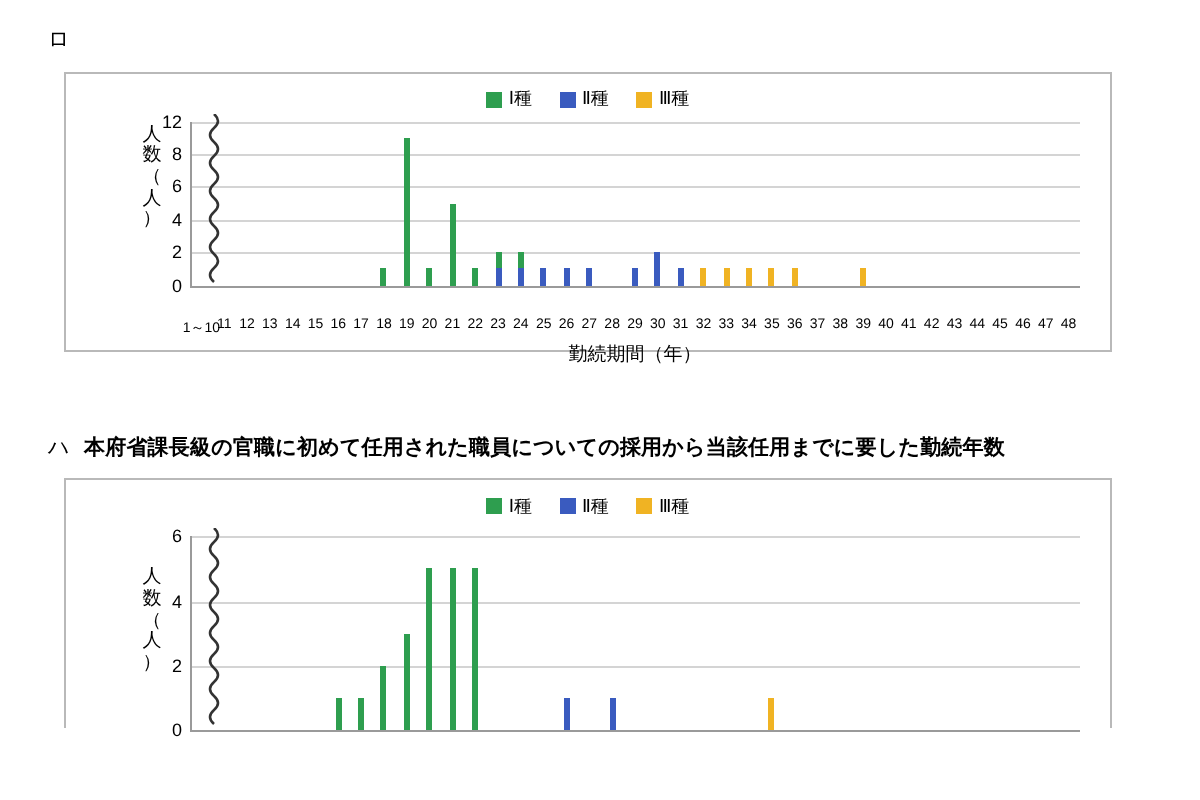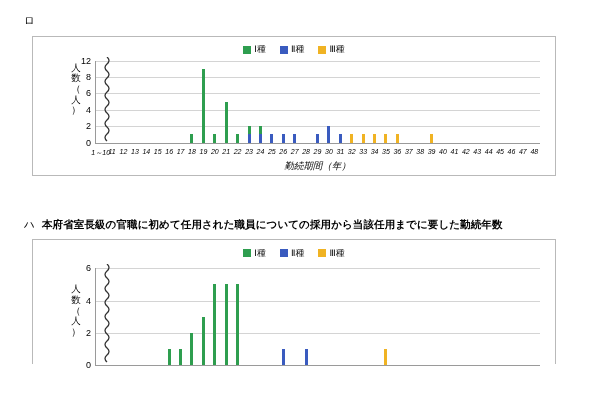--- a/index.html
+++ b/index.html
@@ -235,21 +235,21 @@
           <div class="bar" title="Ⅲ種 36: 1" style="left: 300.872px; height: 8.2px; background: rgb(240, 179, 35);"></div>
           <div class="bar" title="Ⅲ種 39: 1" style="left: 335.103px; height: 8.2px; background: rgb(240, 179, 35);"></div>
         </div>
         <div class="squiggle" style="left: 6.27564px; top: -4px;">
           <svg width="13" height="88" style="display:block">
             <path d="M 6 0 Q 10 3.5 6 7 Q 2 10.5 6 14 Q 10 17.5 6 21 Q 2 24.5 6 28 Q 10 31.5 6 35 Q 2 38.5 6 42 Q 10 45.5 6 49 Q 2 52.5 6 56 Q 10 59.5 6 63 Q 2 66.5 6 70 Q 10 73.5 6 77 Q 2 80.5 6 84" stroke="#333" stroke-width="1.3" fill="none"></path>
           </svg>
         </div>
       </div>
 
-    <div id="xaxis1" style="position:absolute; left:62px; top:109px; width:445px; height:24px;font-style:italic;">
+    <div id="xaxis1" style="position:absolute; left:62px; top:120px; width:445px; height:24px;">
         <div class="xticks">
           <div class="xtick" style="left: 5.70513px;">1～10</div>
           <div class="xtick" style="left: 17.1154px;">11</div>
           <div class="xtick" style="left: 28.5256px;">12</div>
           <div class="xtick" style="left: 39.9359px;">13</div>
           <div class="xtick" style="left: 51.3462px;">14</div>
           <div class="xtick" style="left: 62.7564px;">15</div>
           <div class="xtick" style="left: 74.1667px;">16</div>
           <div class="xtick" style="left: 85.5769px;">17</div>
           <div class="xtick" style="left: 96.9872px;">18</div>
@@ -285,21 +285,21 @@
           <div class="xtick" style="left: 439.295px;">48</div>
         </div>
         <div class="xlabel" style="top: 14px;">勤続期間（年）</div>
       </div>
   </div>
 </div>
 
 <div class="section" style="padding-top:42px;">
   <div class="heading">
     <span class="marker">ハ</span>
-    <span class="htext">本府省室長級の官職に初めて任用された職員についての採用から当該任用までに要した勤続年数</span>
+    <span class="htext">本府省課長級の官職に初めて任用された職員についての採用から当該任用までに要した勤続年数</span>
   </div>
 
   <div class="chart-box second">
     <div class="legend">
       <span class="item">
         <span class="swatch" style="background:#2e9e4f"></span>
         <span>Ⅰ種</span>
       </span>
       <span class="item">
         <span class="swatch" style="background:#3a5bbf"></span>

